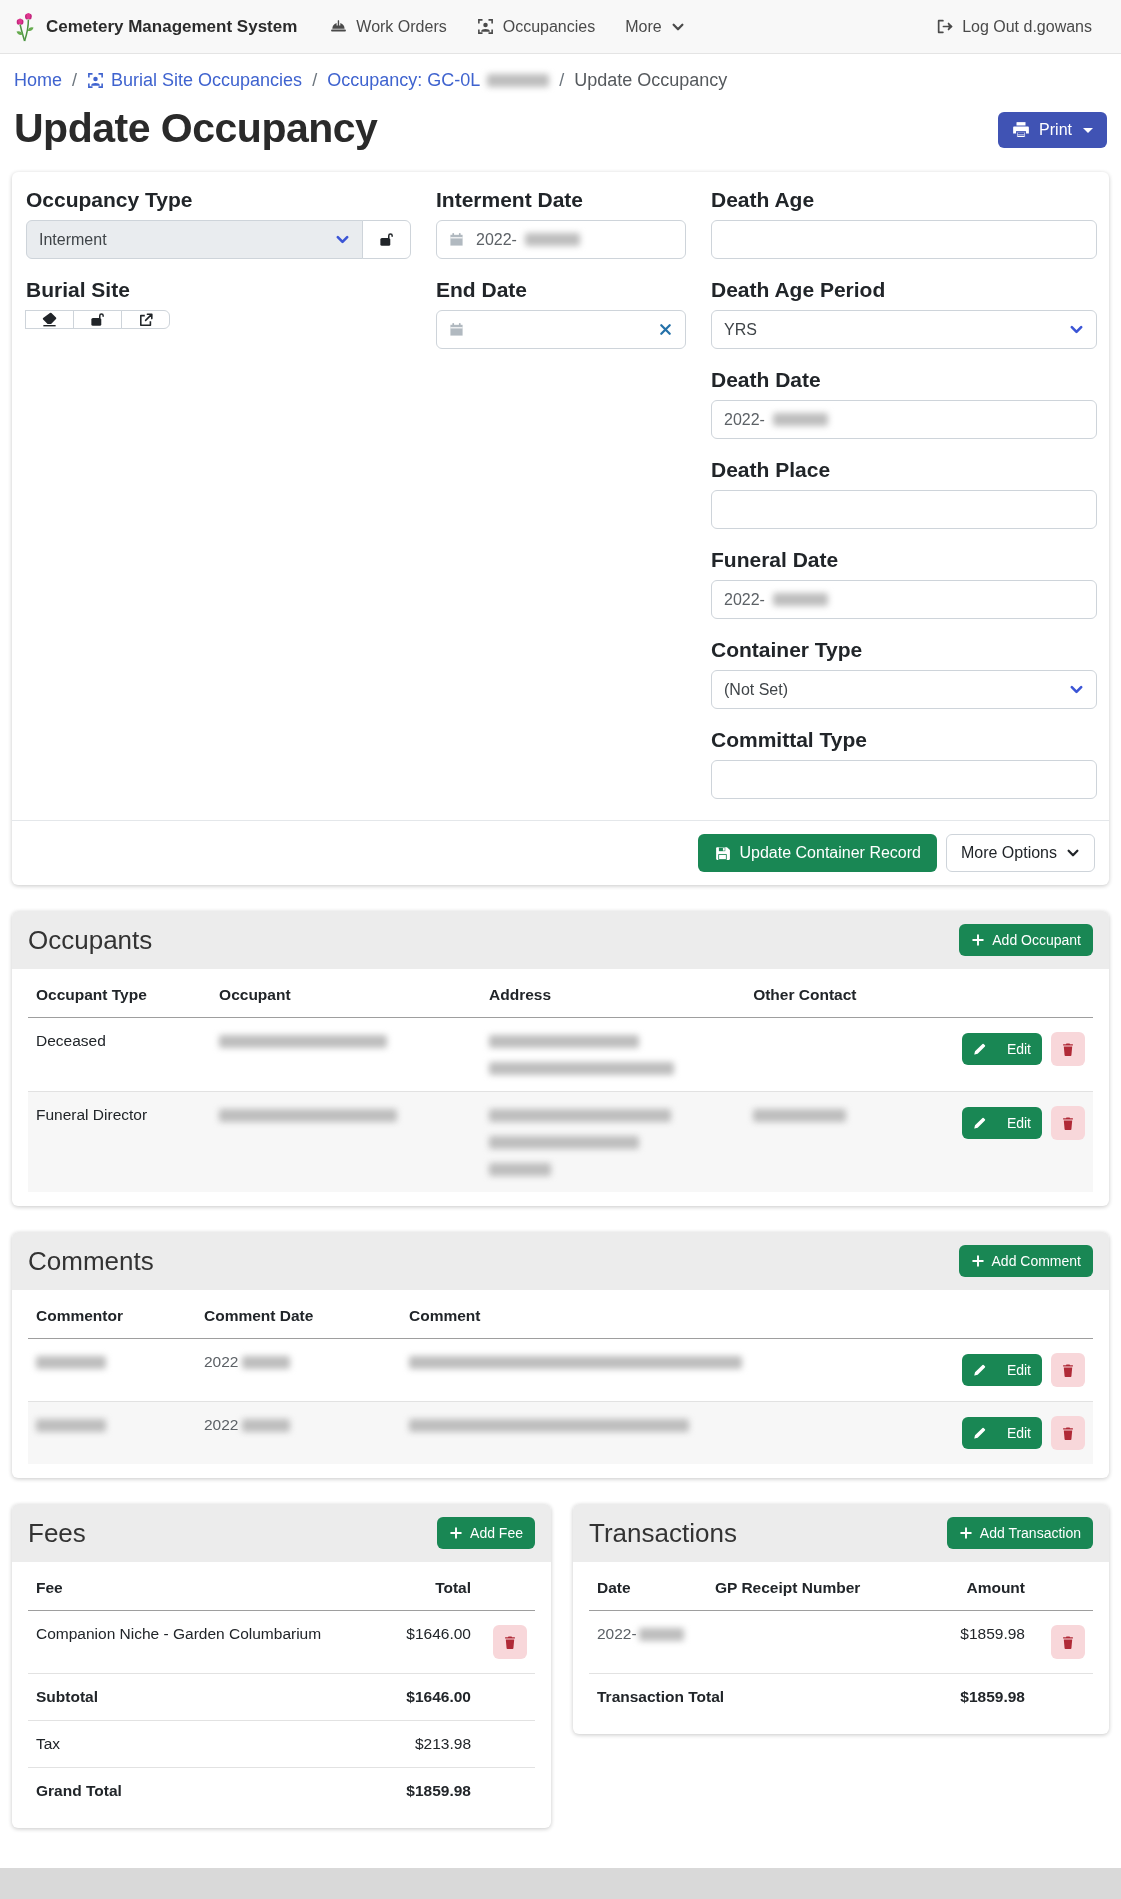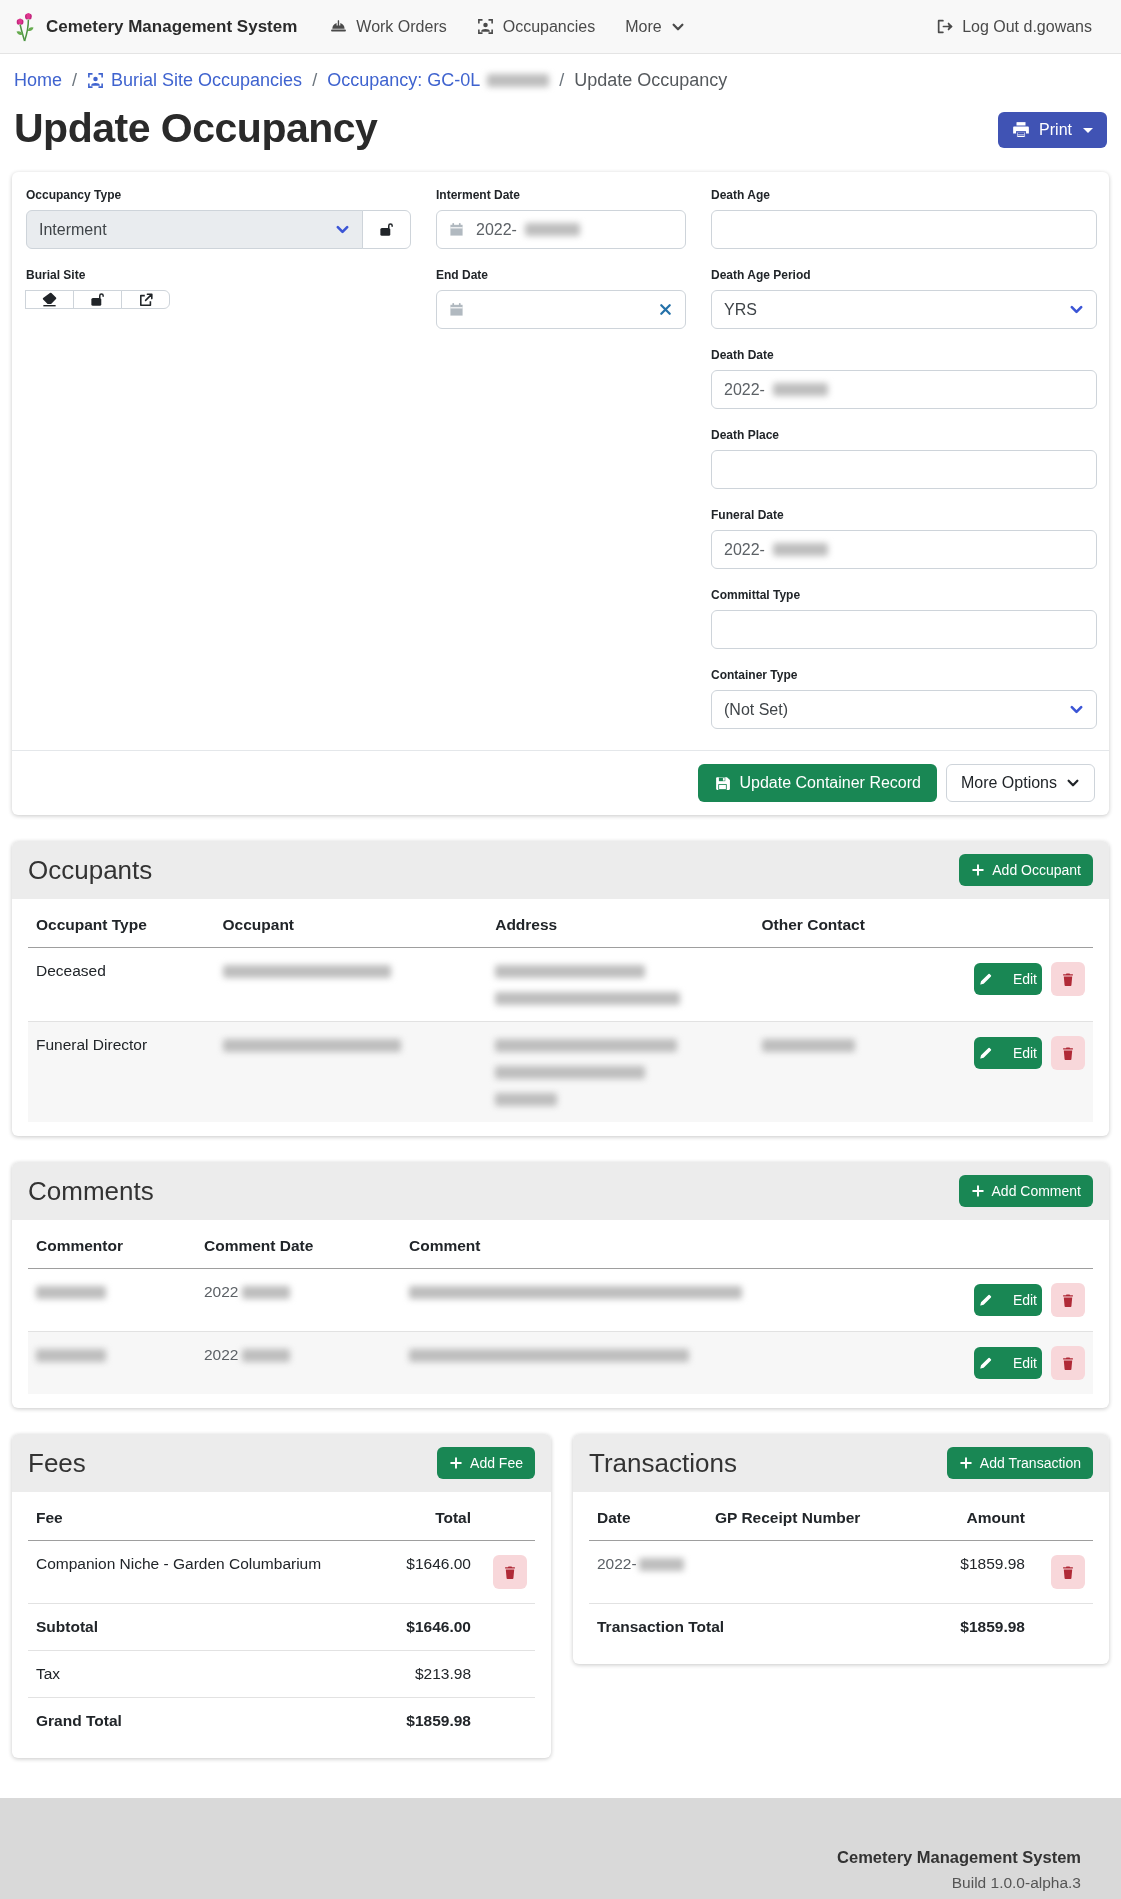--- a/index.html
+++ b/index.html
@@ -60,21 +60,21 @@
     border:none; border-radius:6px; font-size:14px; padding:8px 12px; cursor:pointer; font-family:inherit;
   }
   .sec-body { padding:4px 16px 14px; }
 
   
   .form-grid {
     display:grid; grid-template-columns:385px 250px 386px; column-gap:25px;
     padding:16px 14px 2px; align-items:start;
   }
   .field { margin-bottom:19px; }
-  .field > label { display:block; font-weight:700; font-size:12px; color:#212529; margin-bottom:8px; }
+  .field > label { display:block; font-weight:700; font-size:21px; color:#212529; margin-bottom:8px; }
   .control {
     height:39px; border:1px solid #ced4da; border-radius:6px; background:#fff;
     display:flex; align-items:center; padding:0 12px; font-size:16px; color:#3f4448; width:100%;
   }
   input.control { font-family:inherit; }
   .control.gray-bg { background:#e9ecef; }
   .control.select { justify-content:space-between; cursor:pointer; }
   .chev-blue { color:#3b55d6; }
   .input-group { display:flex; }
   .input-group .control { flex:1; border-radius:6px 0 0 6px; }
@@ -105,21 +105,21 @@
 
   
   table { width:100%; border-collapse:collapse; font-size:15.5px; color:#212529; }
   th { text-align:left; font-weight:700; padding:13px 8px; border-bottom:1px solid #9e9e9e; }
   td { padding:14px 8px; border-bottom:1px solid #e2e2e2; vertical-align:top; }
   tbody tr.striped { background:#f7f7f7; }
   tr.no-border td { border-bottom:none; }
   .cell-actions { text-align:right; white-space:nowrap; }
   .btn-edit {
     display:inline-flex; align-items:center; gap:21px; background:#198754; color:#fff;
-    border:none; border-radius:6px; font-size:14px; padding:8px 5px; cursor:pointer; vertical-align:middle; font-family:inherit;
+    border:none; border-radius:6px; font-size:14px; padding:8px 11px; cursor:pointer; vertical-align:middle; font-family:inherit;
   }
   .btn-del {
     display:inline-flex; align-items:center; justify-content:center; width:34px; height:34px;
     background:#f8d7da; color:#b02a37; border:none; border-radius:6px; cursor:pointer;
     margin-left:9px; vertical-align:middle;
   }
   .addr-line { margin-bottom:9px; }
   .addr-line:last-child { margin-bottom:0; }
   .num { text-align:right; }
   td.bold, th.bold { font-weight:700; }
@@ -367,33 +367,33 @@
         <input class="control" value="" style="">
       </div>
       <div class="field">
         <label>Funeral Date</label>
         <div class="control">
           <span class="date-text">2022-</span>
           <span class="redact" style="width:55px"></span>
         </div>
       </div>
       <div class="field">
-        <label>Committal Type</label>
-        <input class="control" value="" style="">
-      </div>
-      <div class="field">
         <label>Container Type</label>
         <div class="control select">
           <span>(Not Set)</span>
           <span class="ic chev-blue">
               <svg width="15" height="15" viewBox="0 0 16 16" fill="none" stroke="#3b55d6" stroke-width="2.8" stroke-linecap="round" stroke-linejoin="round">
                 <path d="M3 5.5l5 5 5-5"></path>
               </svg>
             </span>
         </div>
+      </div>
+      <div class="field">
+        <label>Committal Type</label>
+        <input class="control" value="" style="">
       </div>
     </div>
   </div>
   <div class="form-actions">
     <button class="btn-update">
       <span class="ic">
           <svg width="17" height="17" viewBox="0 0 16 16" fill="currentColor">
             <path d="M2 3a1 1 0 0 1 1-1h9.2L15 4.8V13a1 1 0 0 1-1 1H3a1 1 0 0 1-1-1z"></path>
             <rect x="4.6" y="2.4" width="6" height="3.4" fill="#198754"></rect>
             <rect x="8.4" y="2.9" width="1.7" height="2.4" fill="#fff"></rect>

